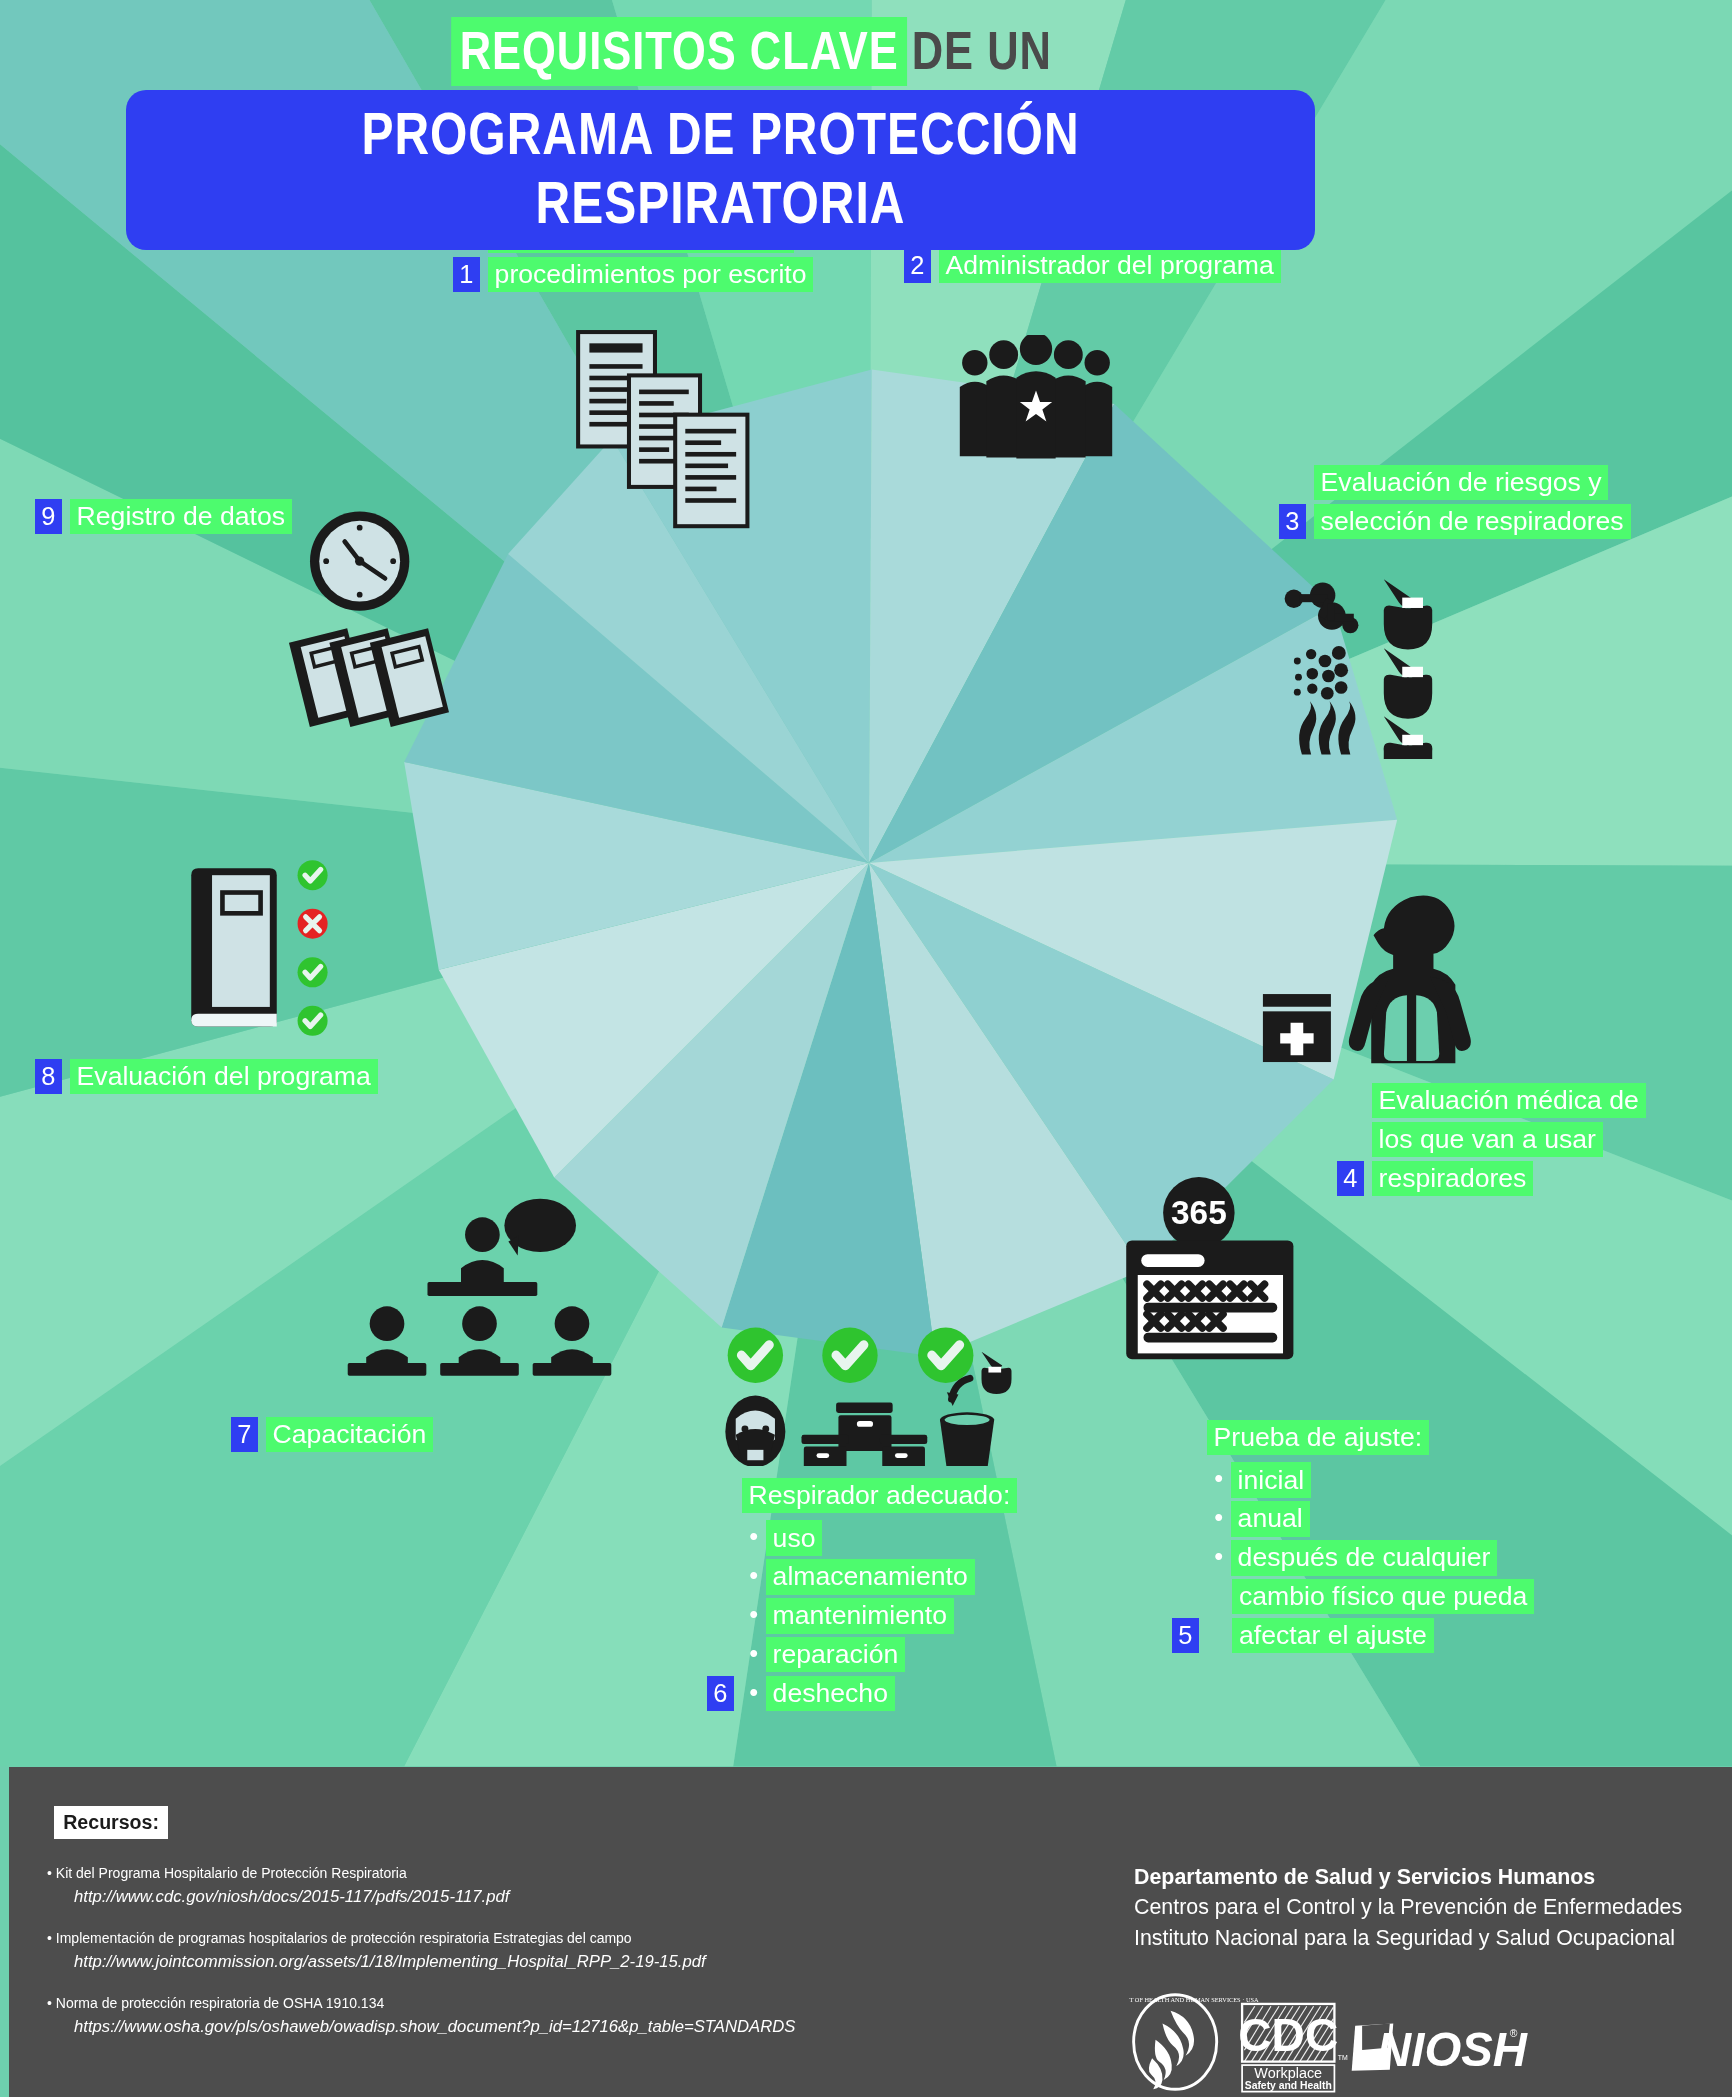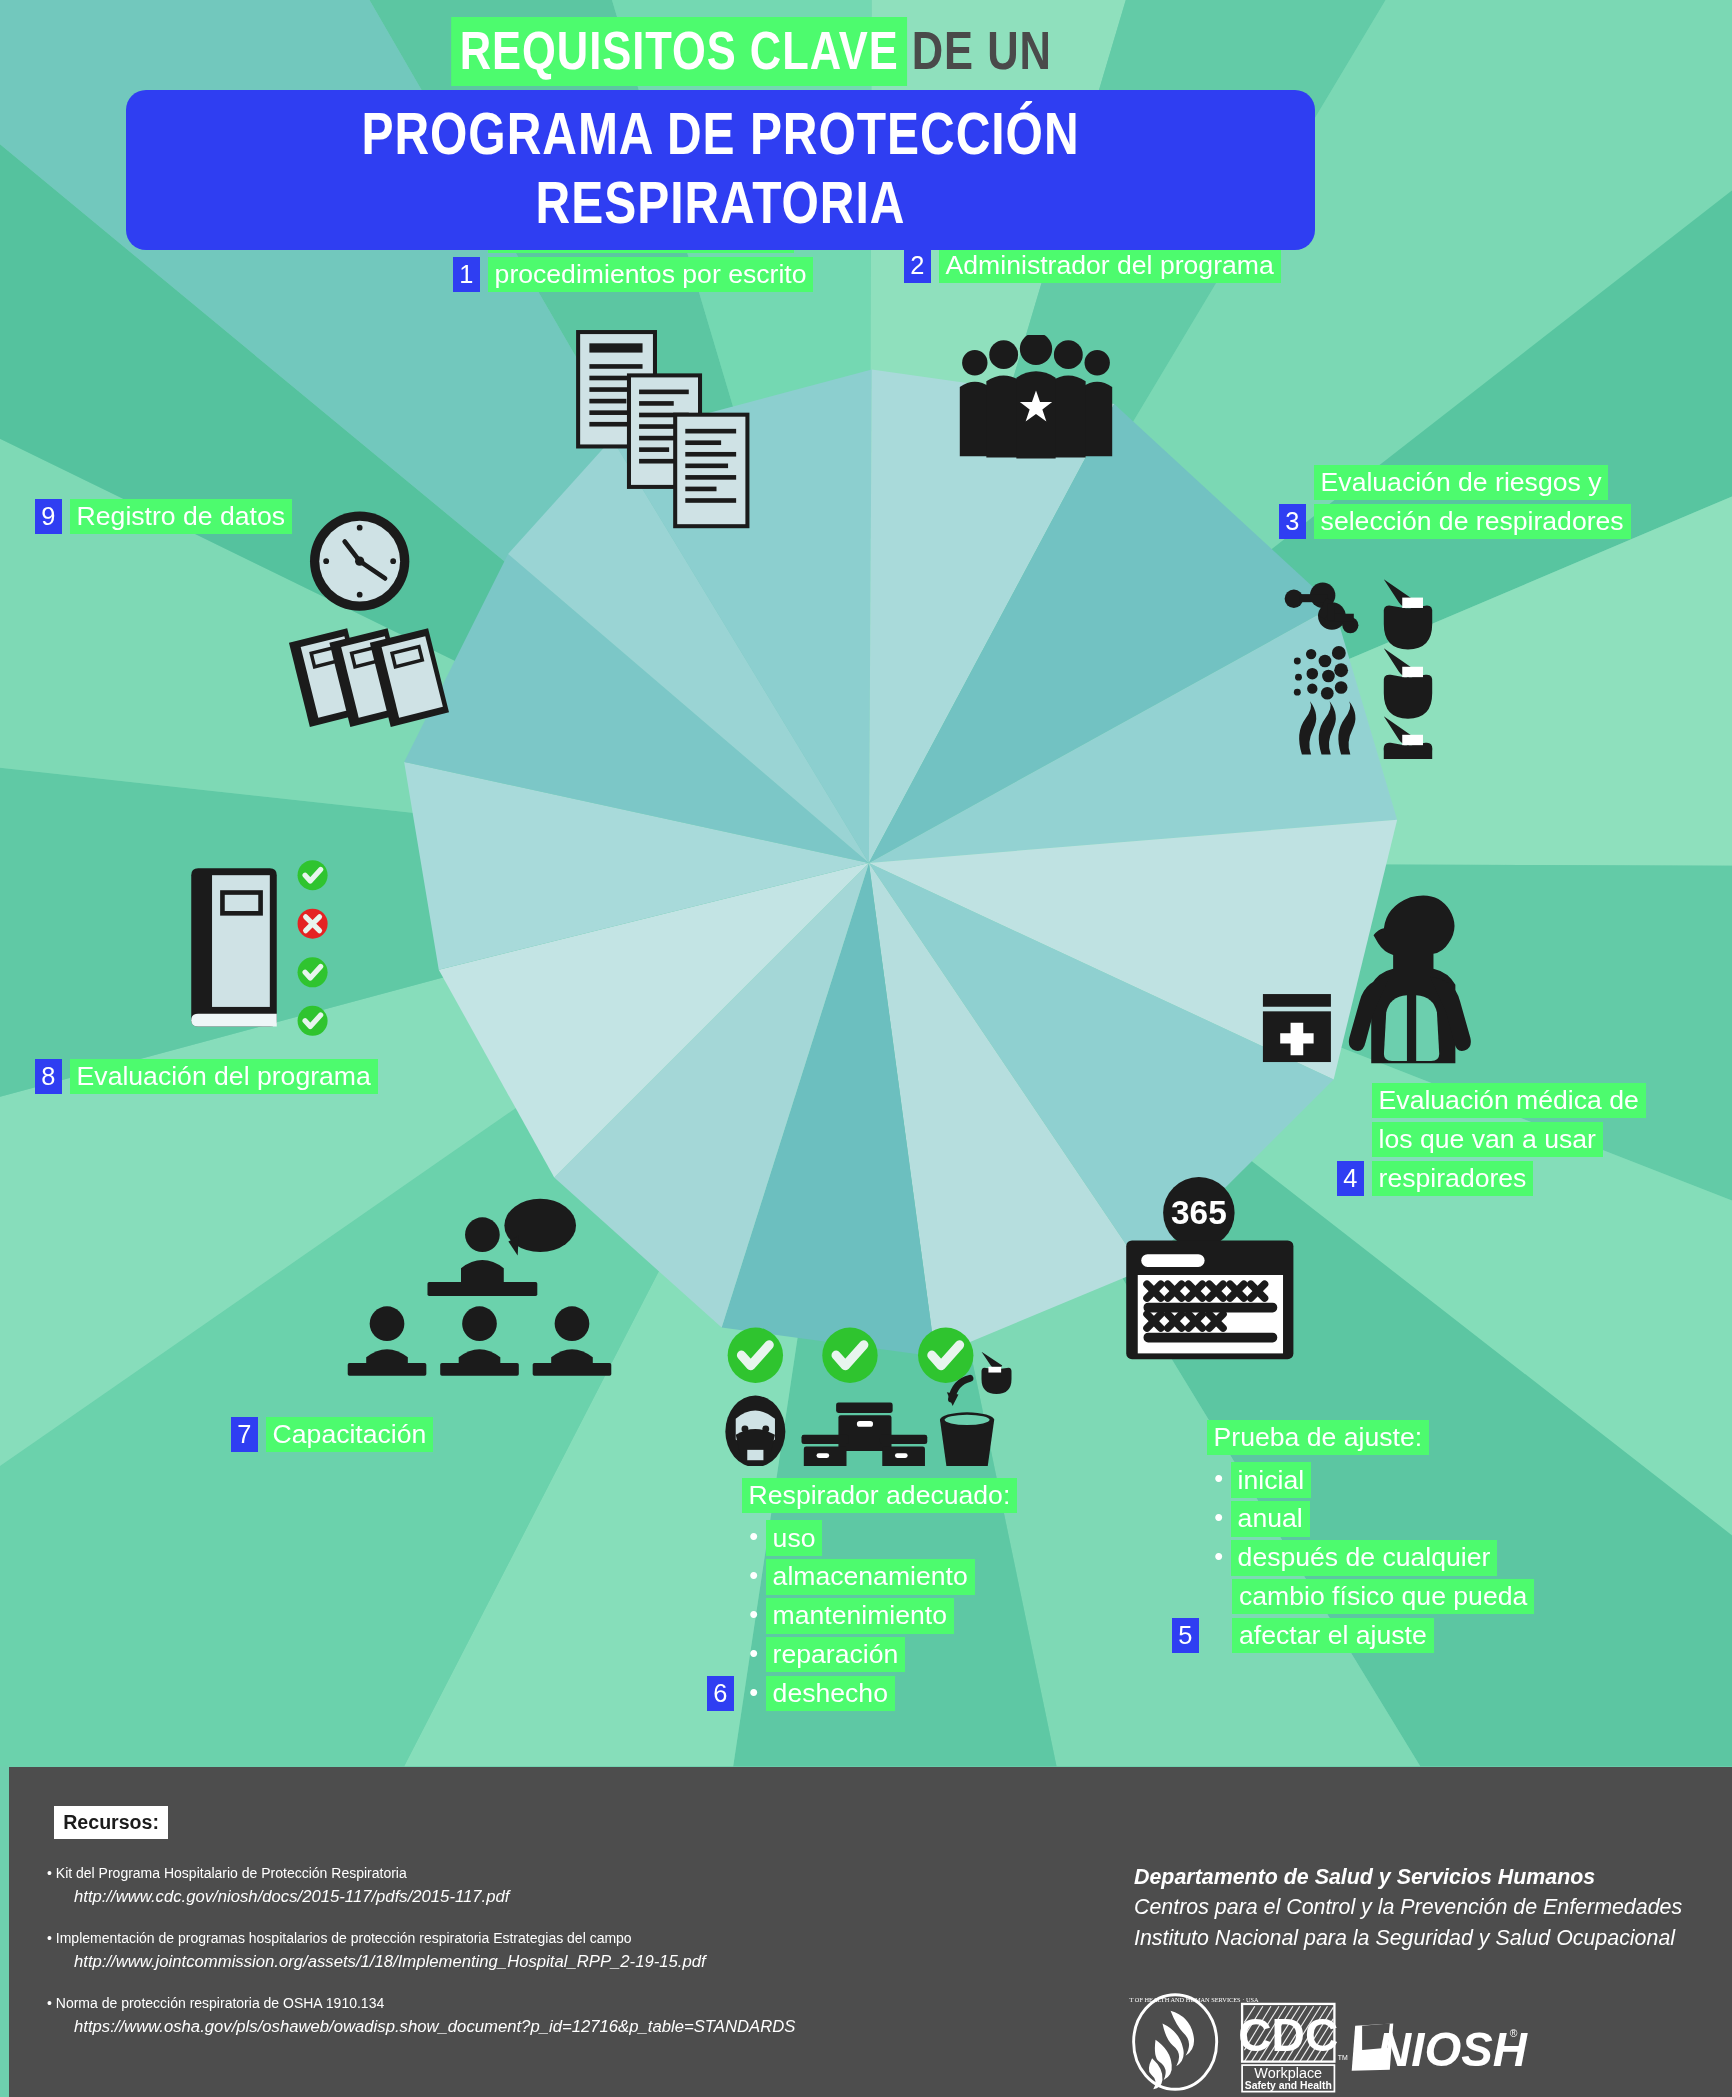--- a/index.html
+++ b/index.html
@@ -57,21 +57,21 @@
   }
   .rec-badge{
     position:absolute;left:45px;top:39px;background:#ffffff;color:#1b1b1b;
     font-size:19.6px;font-weight:bold;padding:4.6px 9.2px 5.8px 9.2px;
   }
   .res-list{position:absolute;left:38px;top:98px;width:866px;color:#ffffff;}
   .res-item{margin-bottom:23px;}
   .res-title{font-size:14px;line-height:1.25;}
   .res-url{font-size:16.7px;font-style:italic;margin-left:27px;margin-top:4.6px;}
   .agency{position:absolute;left:1125px;top:95px;color:#ffffff;}
-  .agency div{font-size:21.4px;line-height:1.42;font-style:italic;}
+  .agency div{font-size:21.4px;line-height:1.42;}
   .agency .bold{font-weight:bold;}
   .logos{position:absolute;left:1120px;top:223px;}
 </style>
 </head>
 <body>
 
 <div id="page">
 
   <svg id="burst" viewBox="0 0 3000 3633" preserveAspectRatio="none">
     <rect x="0" y="0" width="3000" height="3633" fill="#6ecfae"></rect>

